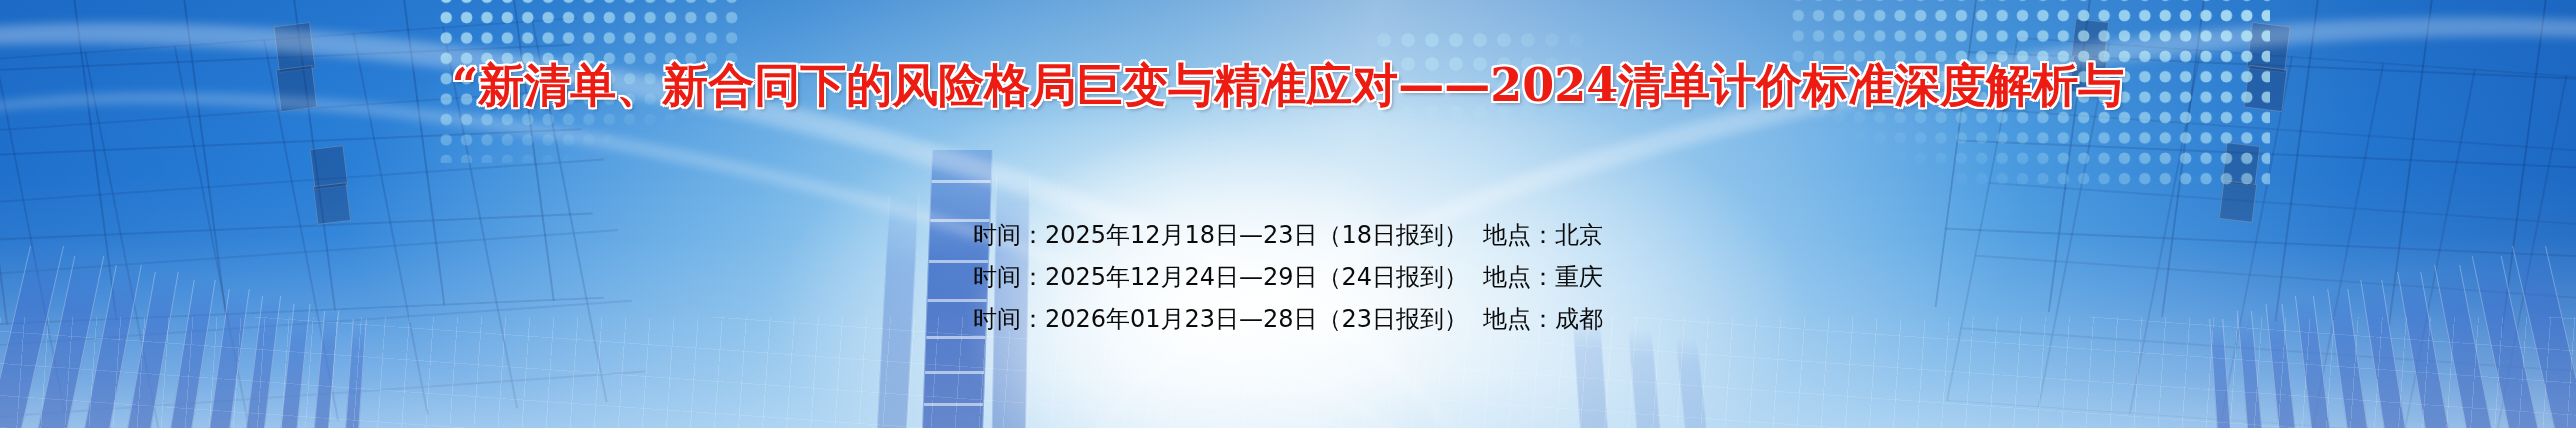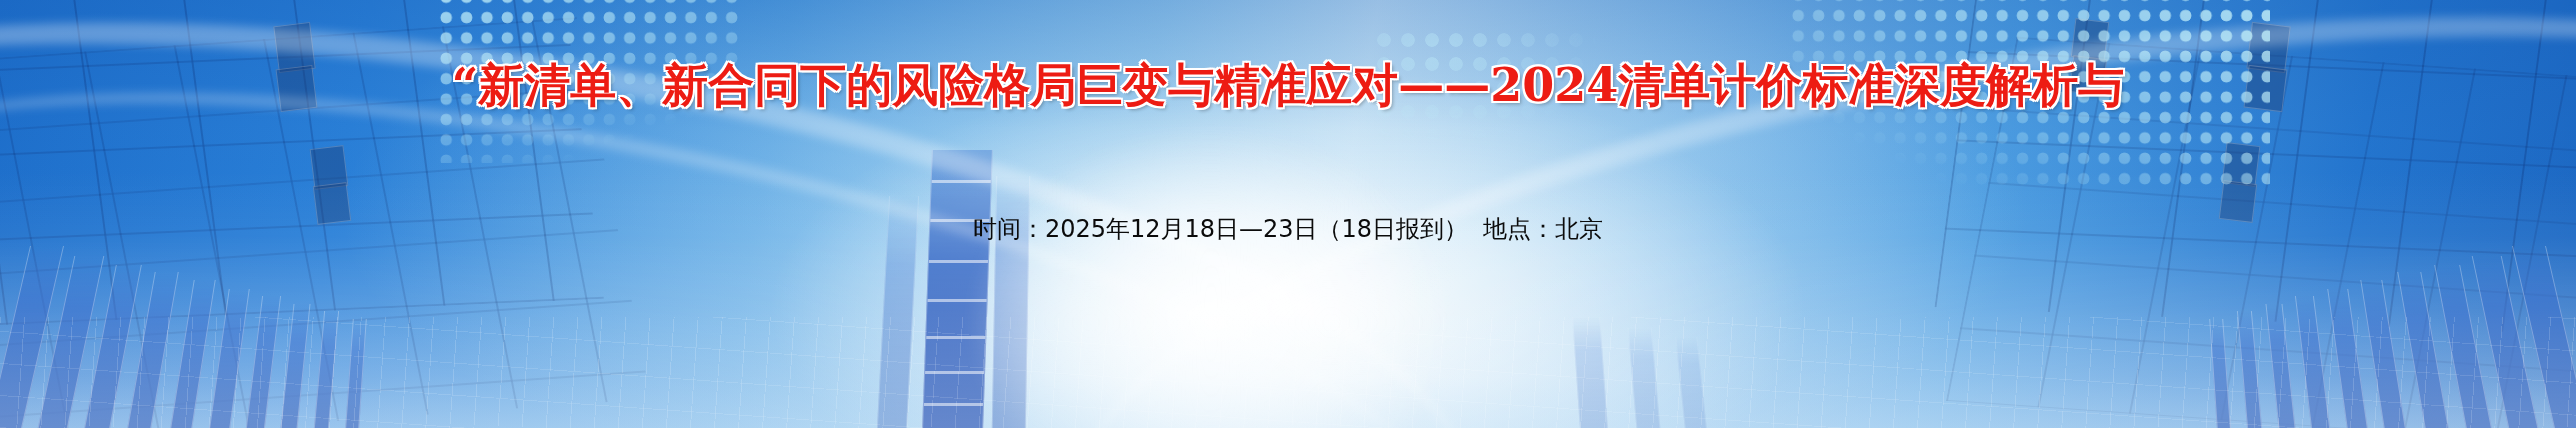--- a/index.html
+++ b/index.html
@@ -175,21 +175,21 @@
     text-shadow:
        1.9px 0 0 #fff, -1.9px 0 0 #fff, 0 1.9px 0 #fff, 0 -1.9px 0 #fff,
        1.9px 1.9px 0 #fff, -1.9px 1.9px 0 #fff, 1.9px -1.9px 0 #fff, -1.9px -1.9px 0 #fff,
        2.8px 2.8px 3.7px rgba(0,0,0,0.28);
   }
   .title-line-2 { font-size: 46px; }
 
   .sessions {
     position: absolute;
     left: 0; right: 0;
-    top: 208px;
+    top: 214px;
     text-align: center;
   }
   .session-row {
     color: #0B0B0B;
     font-family: "DejaVu Sans", "Liberation Sans", sans-serif;
     font-size: 24px;
     line-height: 42px;
     white-space: nowrap;
     font-weight: 400;
   }
@@ -280,19 +280,25 @@
     <div class="title-block">
       <div class="title-line title-line-1">“新清单、新合同下的风险格局巨变与精准应对——2024清单计价标准深度解析与</div>
     </div>
 
     <div class="sessions">
 
       <div class="session-row">
         <span>时间：</span><span>2025年12月18日—23日（18日报到）</span><span class="gap"></span><span>地点：</span><span>北京</span>
       </div>
 
-
-
+      <div class="session-row">
+        <span>时间：</span><span>2025年12月24日—29日（24日报到）</span><span class="gap"></span><span>地点：</span><span>重庆</span>
+      </div>
+
+
+      <div class="session-row">
+        <span>时间：</span><span>2026年01月23日—28日（23日报到）</span><span class="gap"></span><span>地点：</span><span>成都</span>
+      </div>
 
     </div>
   </div>
 </div>
 
 
 </body></html>

